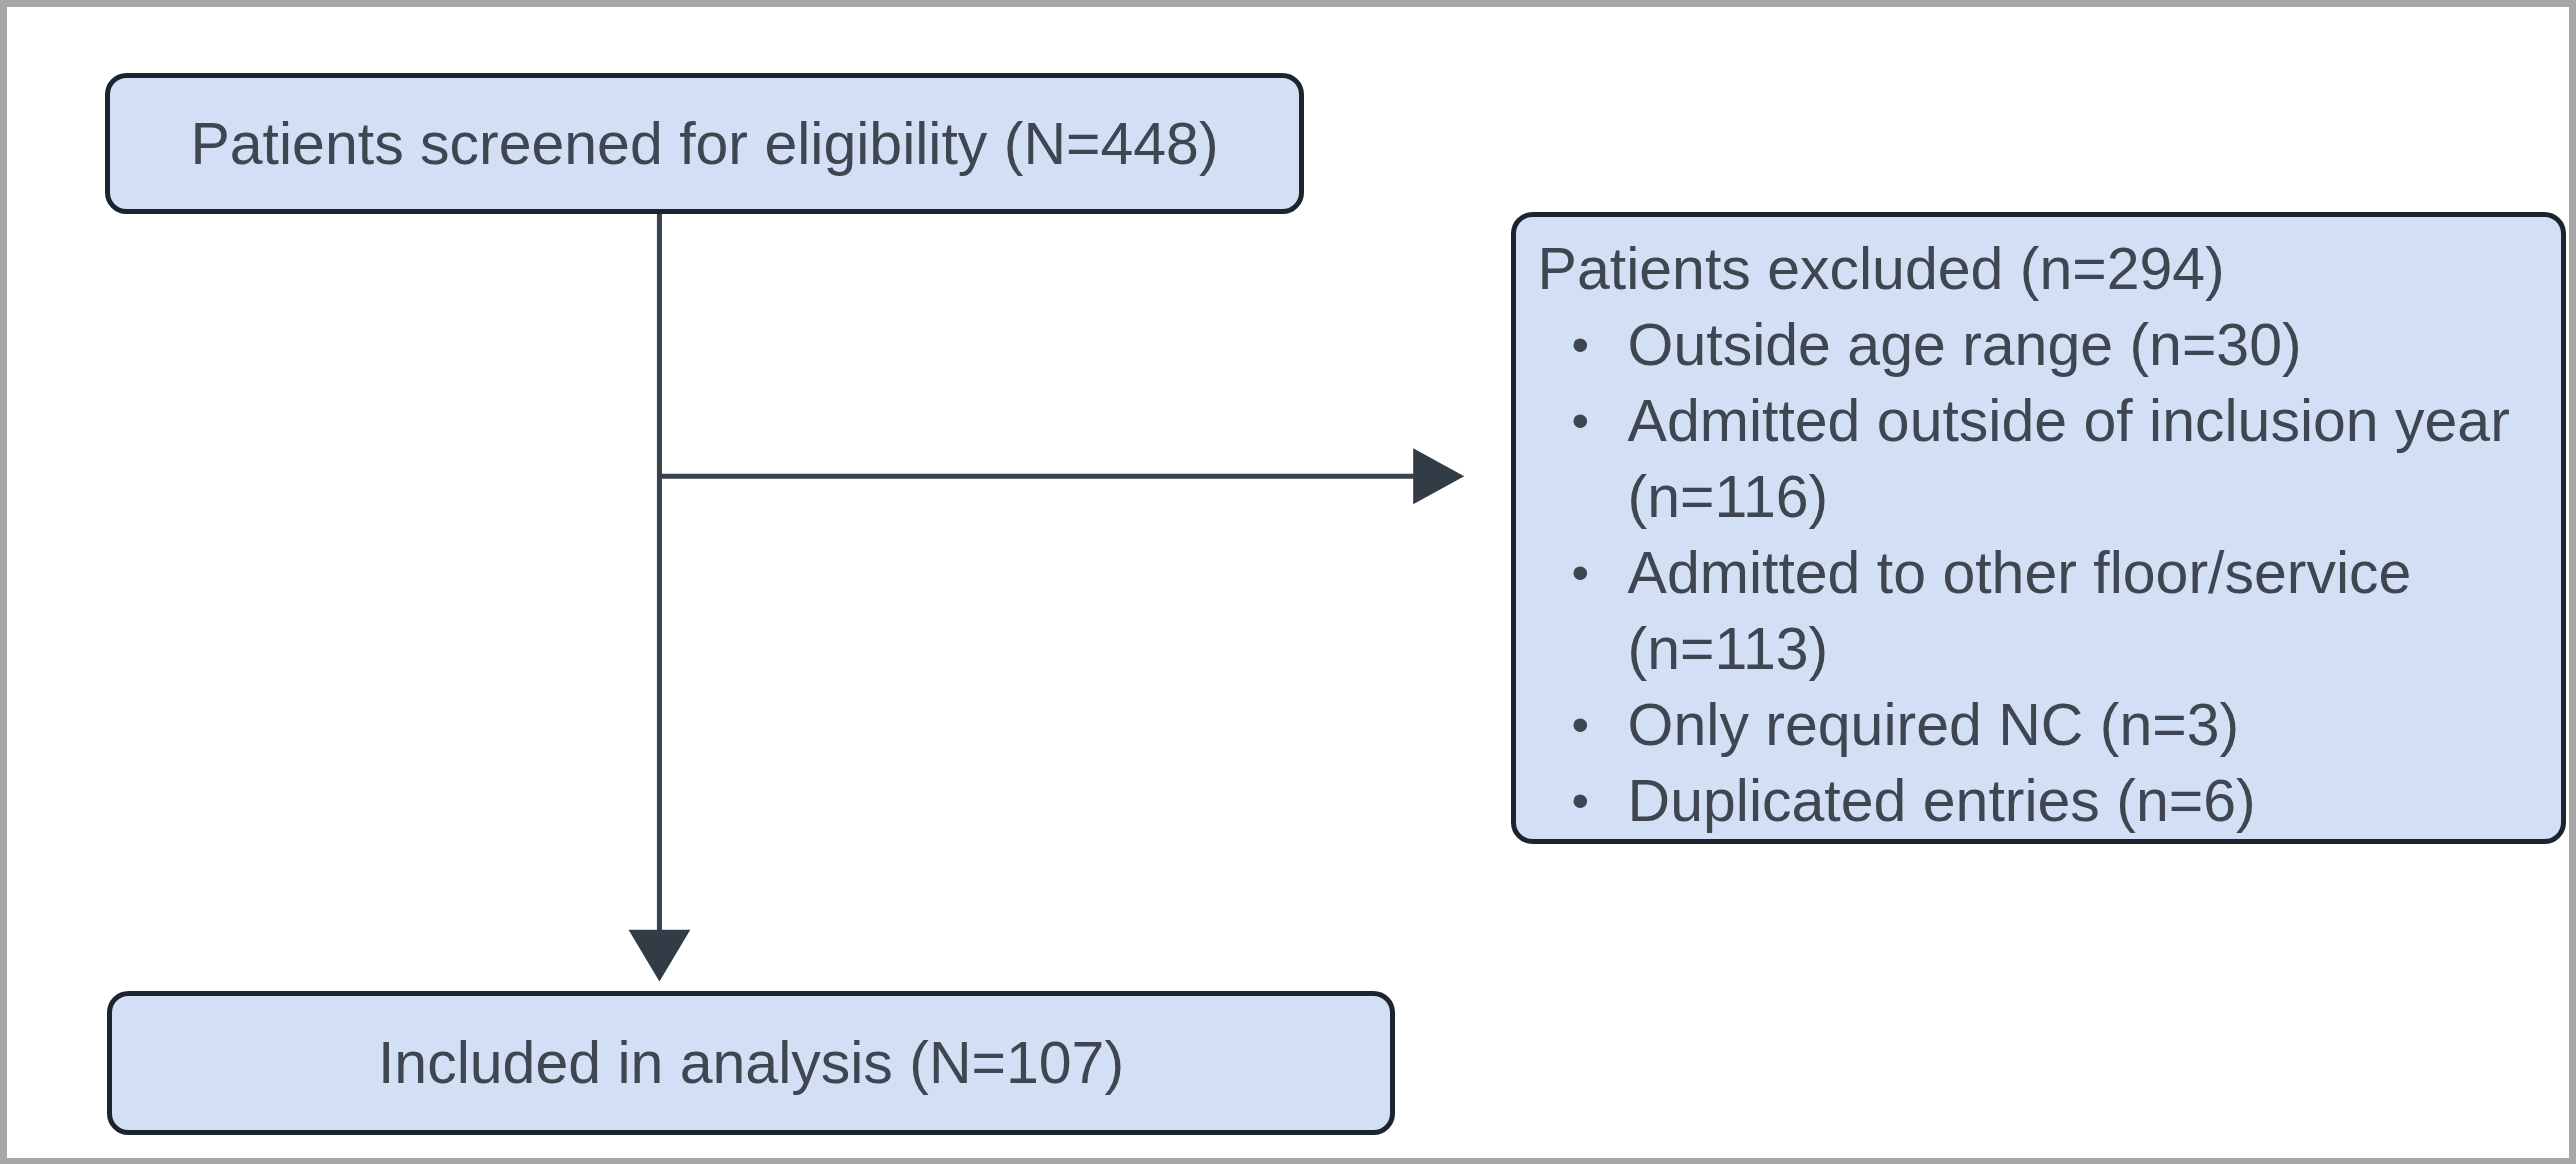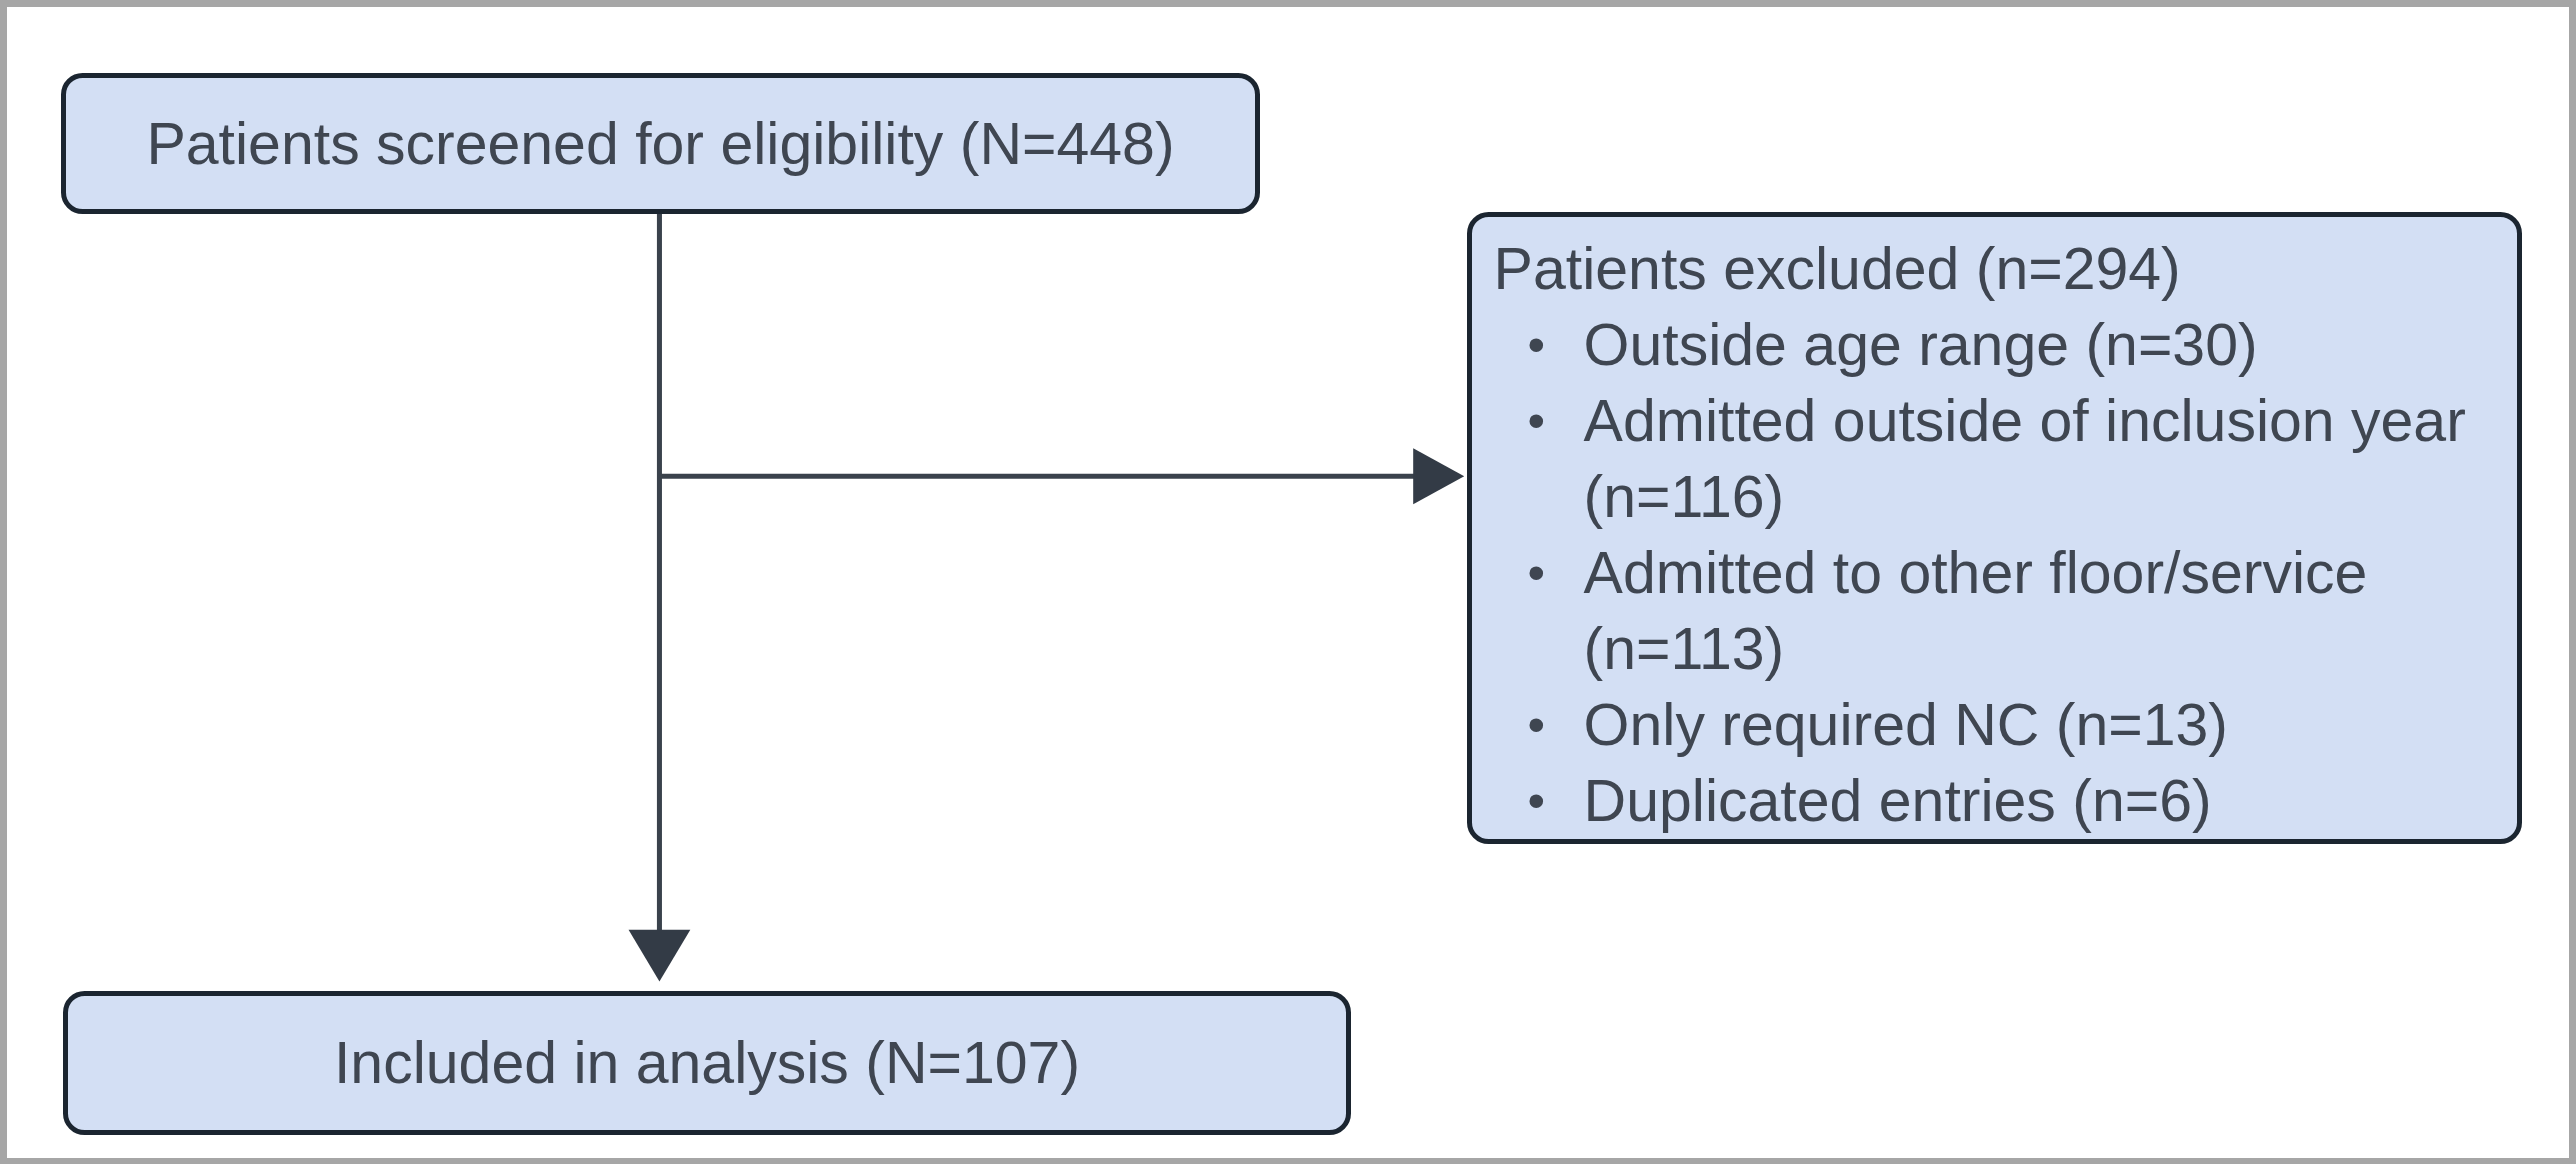--- a/index.html
+++ b/index.html
@@ -26,20 +26,21 @@
   }
   .flow-box {
     position: absolute;
     box-sizing: border-box;
     background: #d3dff4;
     border: 5.7px solid #1b2530;
     border-radius: 21.6px;
     color: #3f4651;
     font-size: 59px;
     line-height: 76px;
+    margin-left: 44px;
   }
   .label-box {
     display: flex;
     align-items: center;
     justify-content: center;
     text-align: center;
   }
   .screened-box {
     left: 54px;
     top: 66px;
@@ -104,21 +105,21 @@
       <li>
         <span class="bullet">•</span>
         <span>Admitted outside of inclusion year (n=116)</span>
       </li>
       <li>
         <span class="bullet">•</span>
         <span>Admitted to other floor/service (n=113)</span>
       </li>
       <li>
         <span class="bullet">•</span>
-        <span>Only required NC (n=13)</span>
+        <span>Only required NC (n=3)</span>
       </li>
       <li>
         <span class="bullet">•</span>
         <span>Duplicated entries (n=6)</span>
       </li>
     </ul>
   </div>
 
   <div class="flow-box label-box included-box">
     <span>Included in analysis (N=107)</span>

